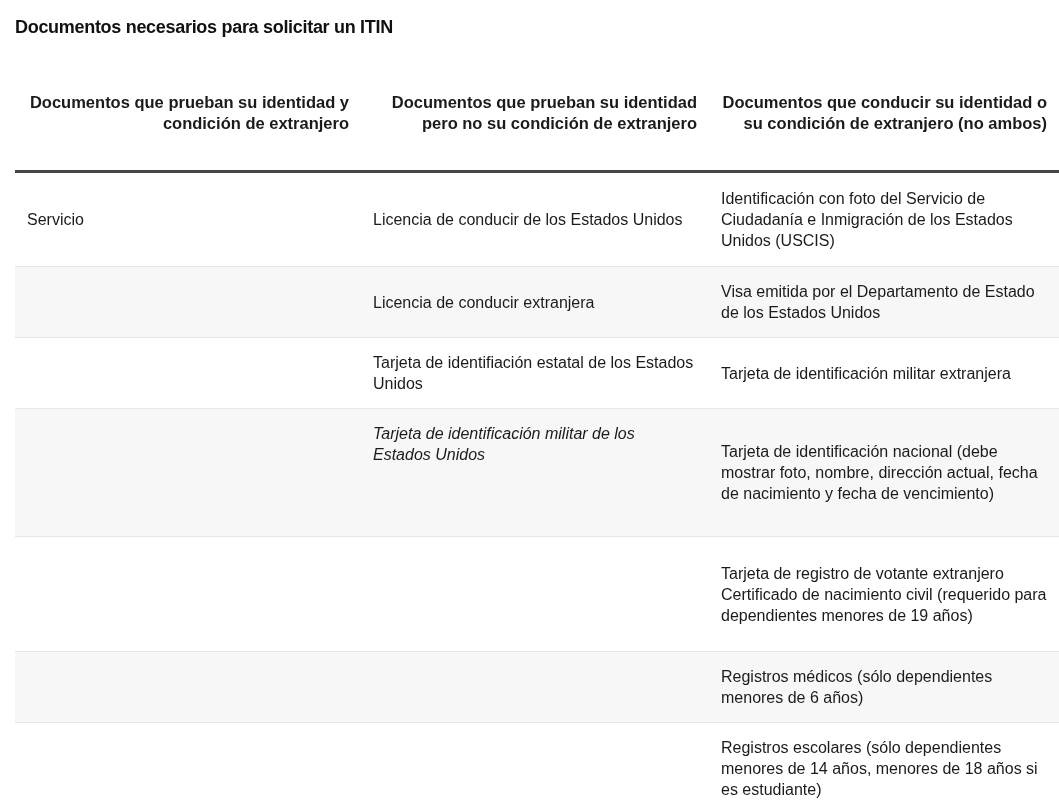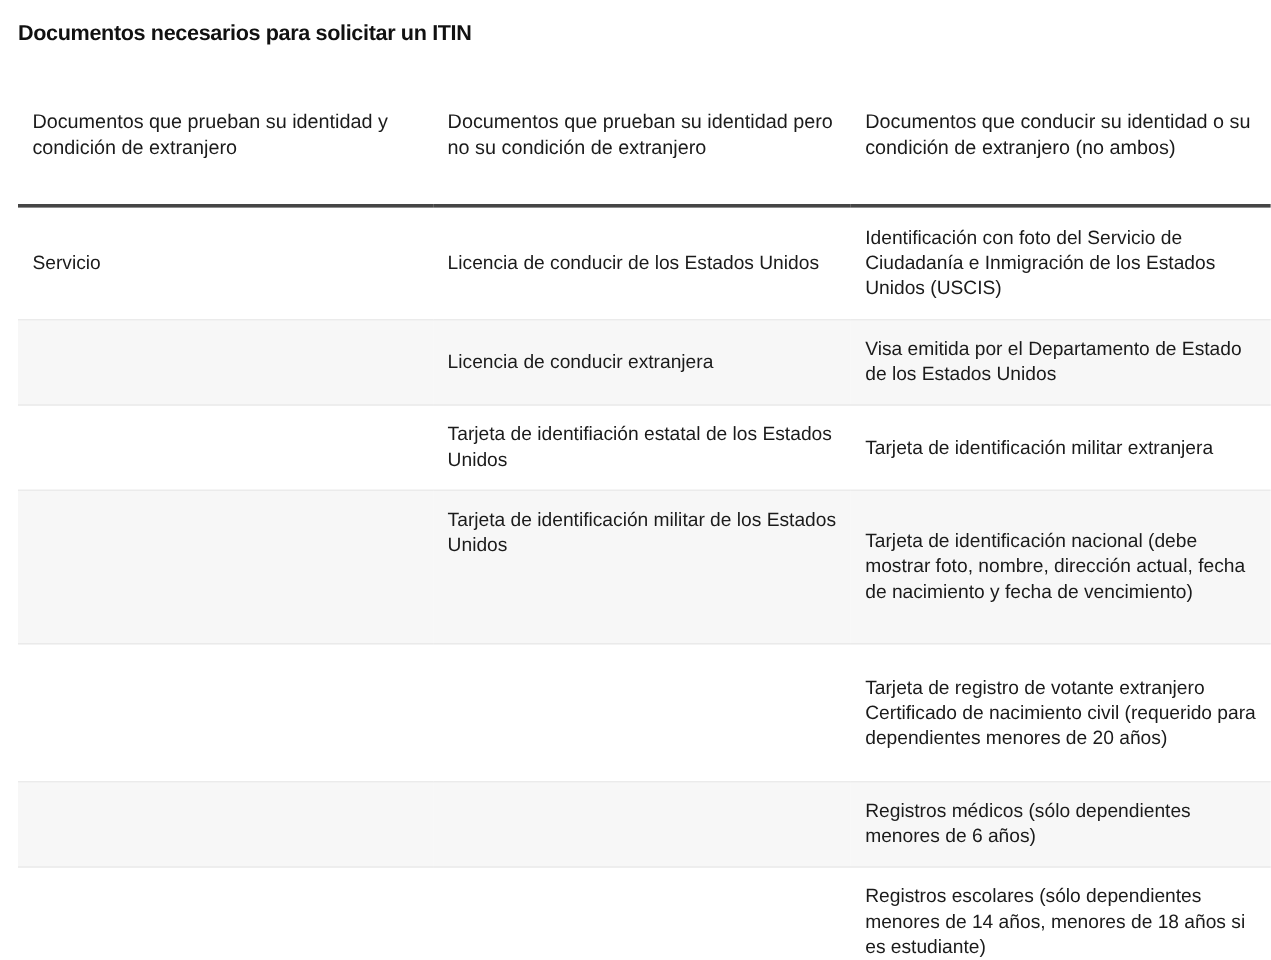--- a/index.html
+++ b/index.html
@@ -19,35 +19,35 @@
     table.docs {
       position: absolute; left: 15px; top: 88px;
       width: 1044px;
       border-collapse: collapse;
       table-layout: fixed;
     }
     table.docs col.c1 { width: 346px; }
     table.docs col.c2 { width: 348px; }
     table.docs col.c3 { width: 350px; }
     thead th {
-      text-align: left; vertical-align: top;
-      font-size: 16.5px; font-weight: normal; line-height: 21px;
+      text-align: right; vertical-align: top;
+      font-size: 16.5px; font-weight: bold; line-height: 21px;
       color: #1b1b1b;
       padding: 4px 12px 16px 12px;
       border-bottom: 3px solid #454545;
       height: 62px;
     }
     tbody td {
       font-size: 16px; line-height: 21px;
       color: #1b1b1b;
       vertical-align: middle;
       padding: 0 12px;
       border-bottom: 1px solid #e6e6e6;
     }
-    tbody td.top { vertical-align: top; padding-top: 14px; }
+    tbody td.top { vertical-align: top; padding-top: 14px; font-style: italic; }
     tbody tr.shaded td { background: #f7f7f7; }
     tbody tr.r1 td { height: 93px; }
     tbody tr.r2 td { height: 70px; }
     tbody tr.r3 td { height: 70px; }
     tbody tr.r4 td { height: 113px; }
     tbody tr.r5 td { height: 114px; }
     tbody tr.r6 td { height: 70px; }
     tbody tr.r7 td { height: 91px; border-bottom: none; }
   </style>
 </head>
@@ -85,21 +85,21 @@
       <td>Tarjeta de identificación militar extranjera</td>
     </tr>
     <tr class="r4 shaded">
       <td></td>
       <td class="top">Tarjeta de identificación militar de los Estados Unidos</td>
       <td>Tarjeta de identificación nacional (debe mostrar foto, nombre, dirección actual, fecha de nacimiento y fecha de vencimiento)</td>
     </tr>
     <tr class="r5">
       <td></td>
       <td></td>
-      <td>Tarjeta de registro de votante extranjero Certificado de nacimiento civil (requerido para dependientes menores de 20 años)</td>
+      <td>Tarjeta de registro de votante extranjero Certificado de nacimiento civil (requerido para dependientes menores de 19 años)</td>
     </tr>
     <tr class="r6 shaded">
       <td></td>
       <td></td>
       <td>Registros médicos (sólo dependientes menores de 6 años)</td>
     </tr>
     <tr class="r7">
       <td></td>
       <td></td>
       <td>Registros escolares (sólo dependientes menores de 14 años, menores de 18 años si es estudiante)</td>

